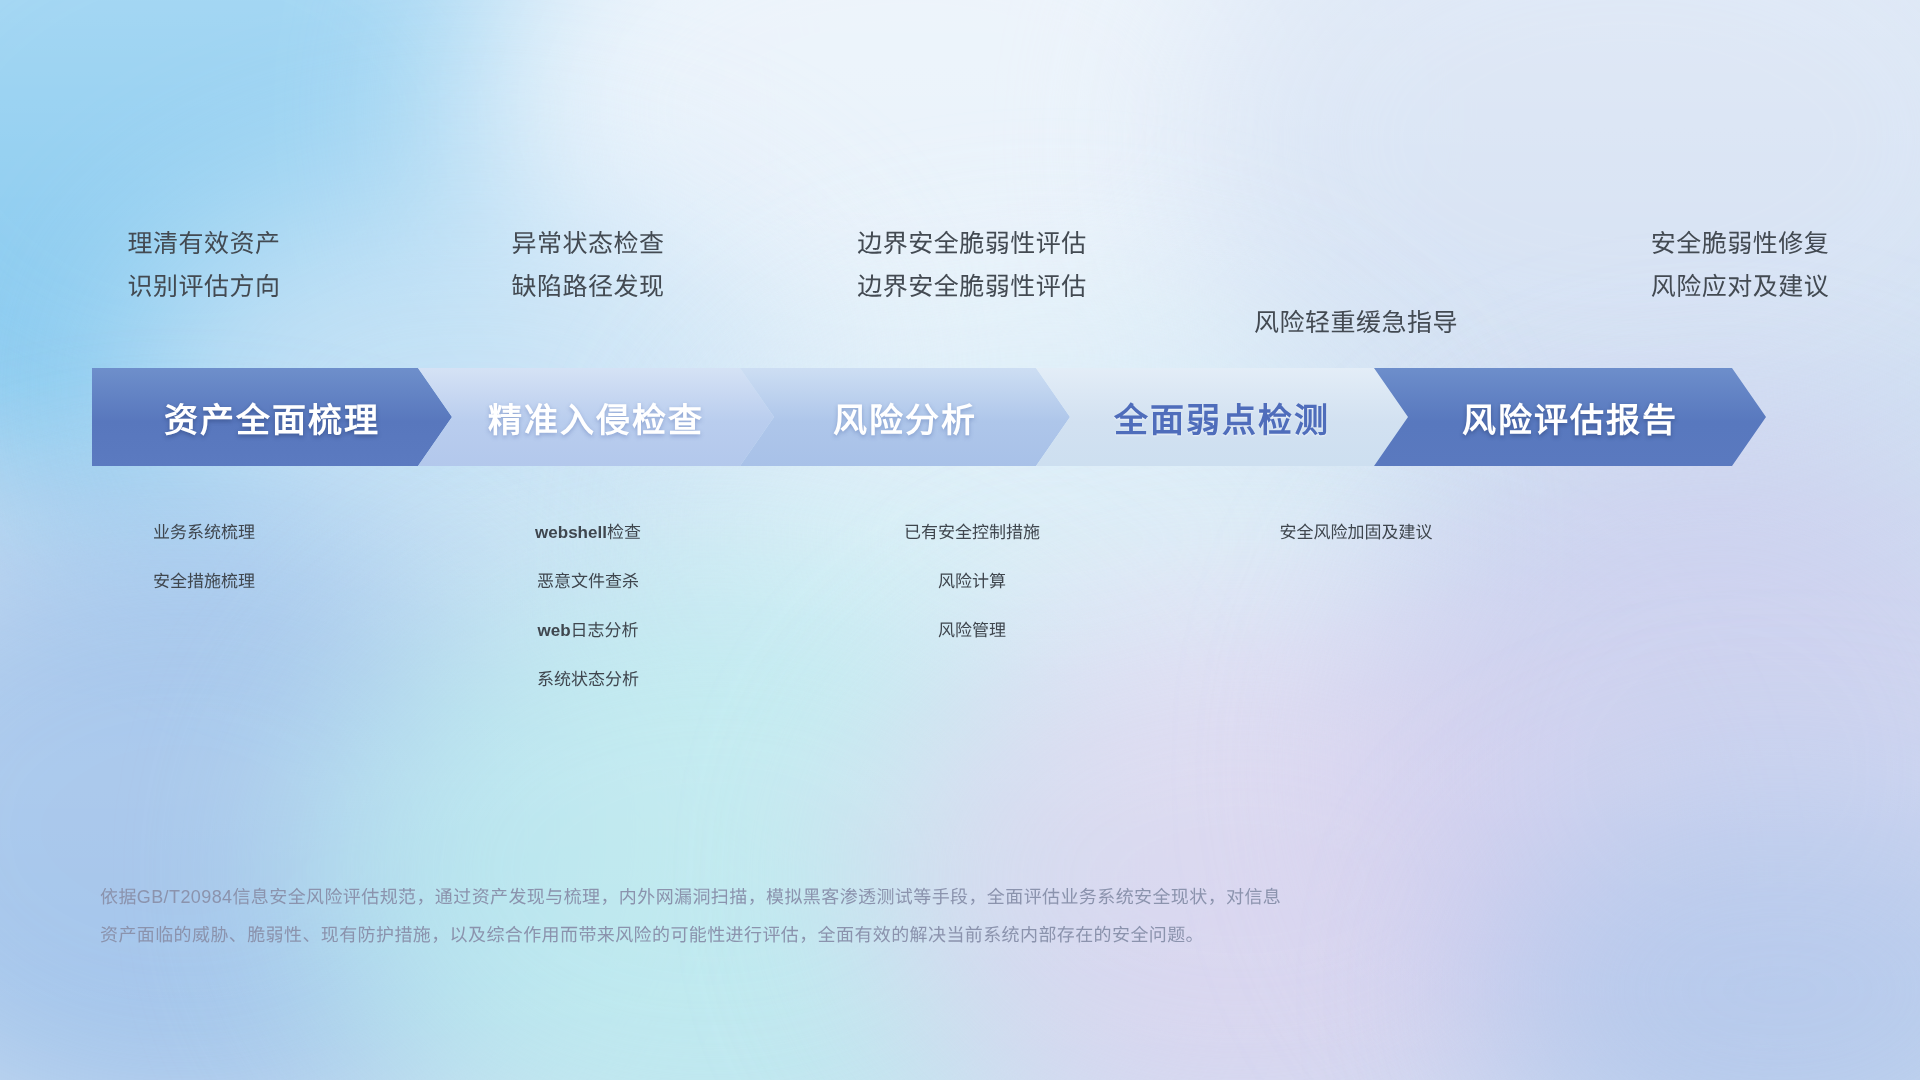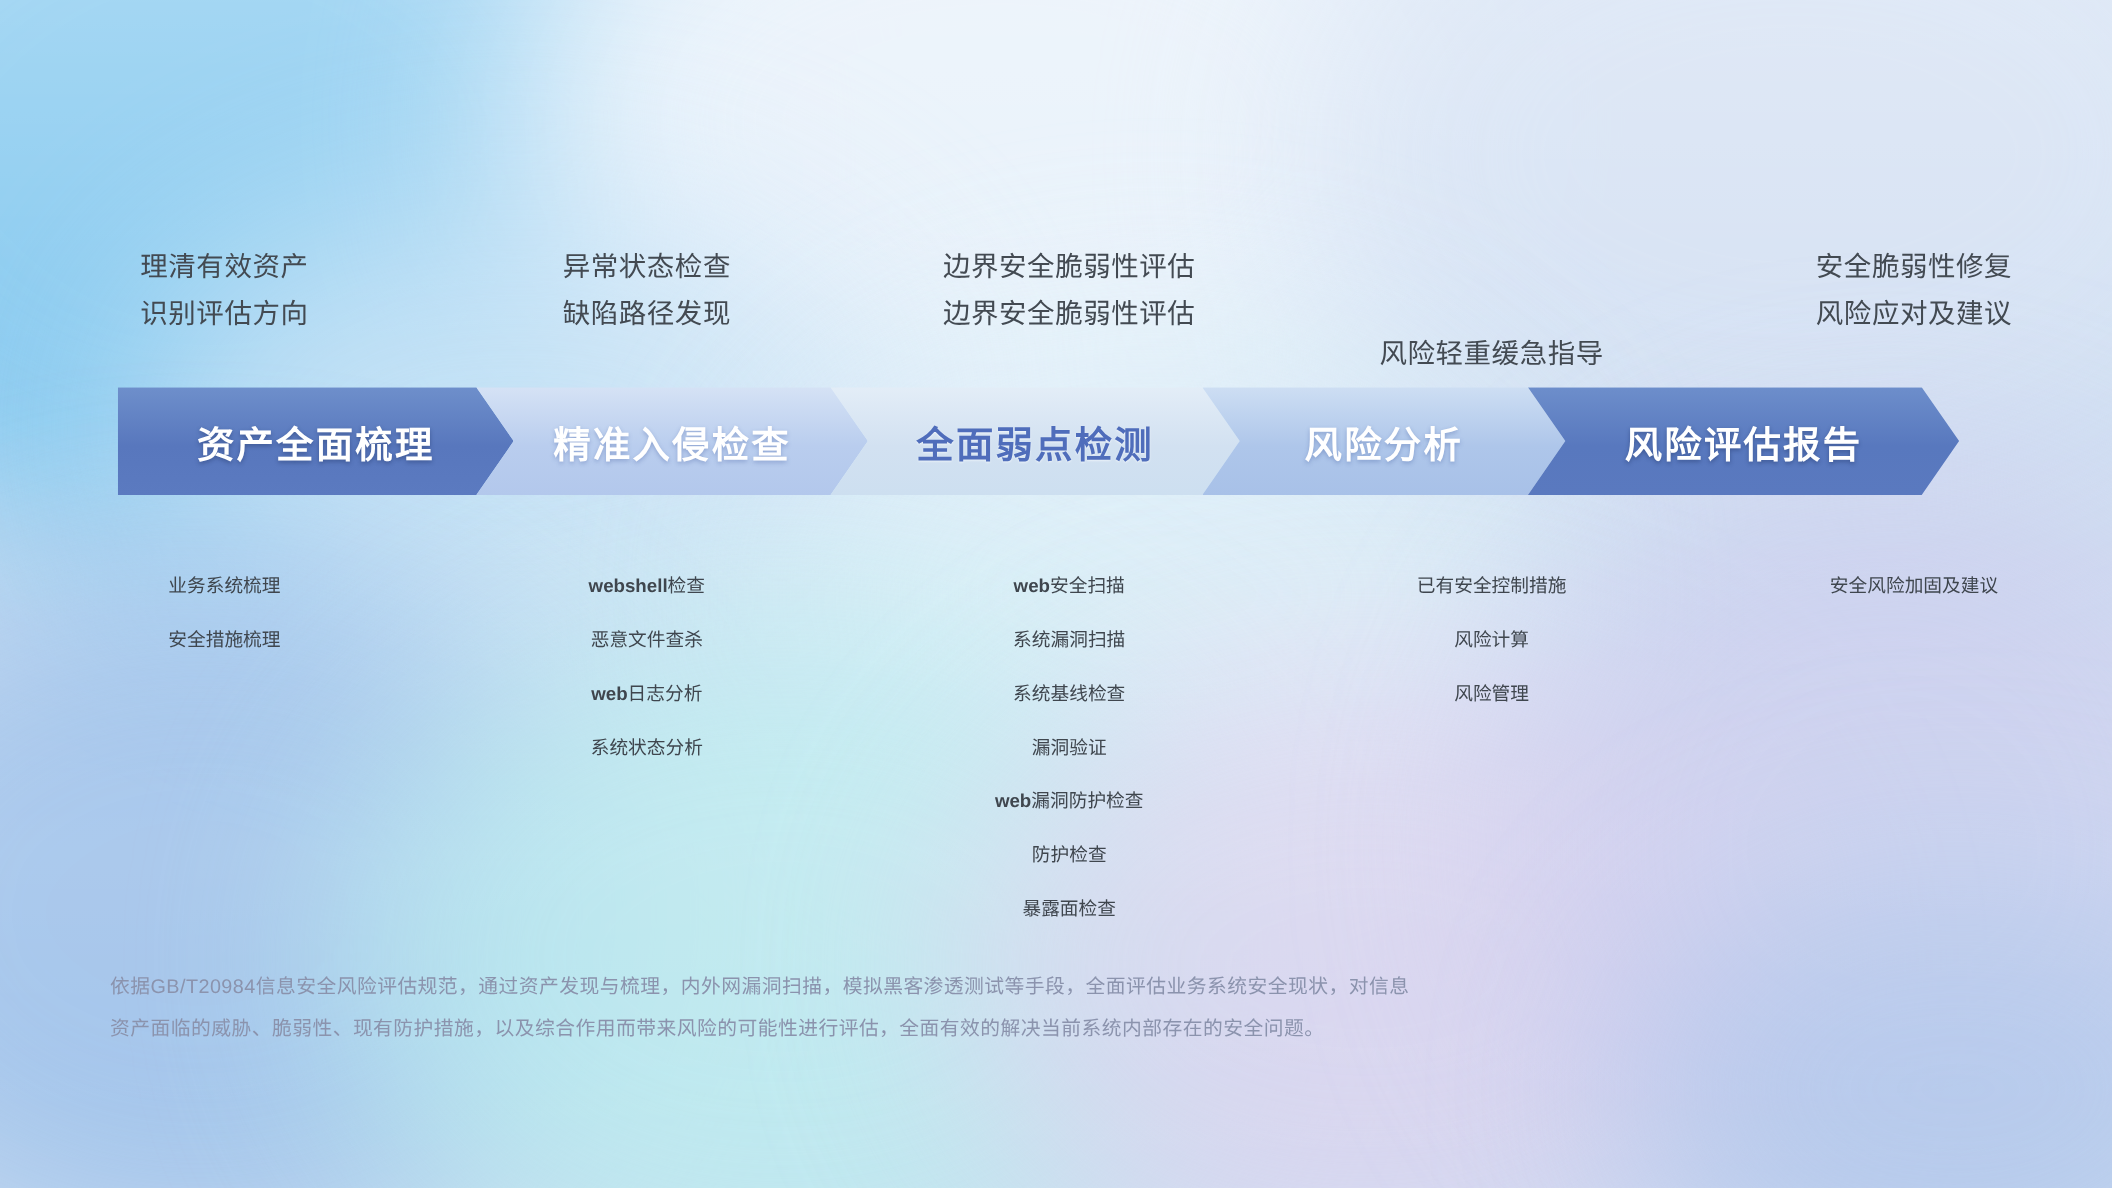--- a/index.html
+++ b/index.html
@@ -32,21 +32,21 @@
 
   .col-grid{position:absolute;left:0;width:1920px;display:grid;
             grid-template-columns:repeat(5,1fr);padding-left:12px;}
 
   
   #top-row{top:228px;height:110px;}
   .top-cell{display:flex;flex-direction:column;align-items:center;gap:12px;}
   .top-line{font-size:25px;color:#434a52;letter-spacing:.5px;line-height:1.25;white-space:nowrap;}
 
   
-  #band{position:absolute;left:92px;top:352px;width:1742px;height:98px;display:flex;margin-left:15px;}
+  #band{position:absolute;left:92px;top:368px;width:1742px;height:98px;display:flex;}
   .chev{
     position:relative;height:98px;display:flex;align-items:center;justify-content:center;
     margin-right:-34px;
     clip-path:polygon(0 0, calc(100% - 34px) 0, 100% 50%, calc(100% - 34px) 100%, 0 100%);
   }
   .chev.first{clip-path:polygon(0 0, calc(100% - 34px) 0, 100% 50%, calc(100% - 34px) 100%, 0 100%);}
   .chev.notch{clip-path:polygon(0 0, calc(100% - 34px) 0, 100% 50%, calc(100% - 34px) 100%, 0 100%, 34px 50%);}
   .chev-label{font-size:34px;font-weight:bold;letter-spacing:2px;white-space:nowrap;}
 
   .c1{flex:0 0 360px;background:linear-gradient(180deg,#6e8fcb 0%,#5877bd 55%,#5b7ac0 100%);}
@@ -121,26 +121,26 @@
   <div id="band">
 
     <div class="chev first c1">
       <span class="chev-label">资产全面梳理</span>
     </div>
 
     <div class="chev notch c2">
       <span class="chev-label">精准入侵检查</span>
     </div>
 
+    <div class="chev notch c4">
+      <span class="chev-label">风险分析</span>
+    </div>
+
     <div class="chev notch c3">
       <span class="chev-label">全面弱点检测</span>
-    </div>
-
-    <div class="chev notch c4">
-      <span class="chev-label">风险分析</span>
     </div>
 
     <div class="chev notch c5">
       <span class="chev-label">风险评估报告</span>
     </div>
 
   </div>
 
   <div class="col-grid" id="bottom-row">
 
@@ -161,43 +161,20 @@
         <span>恶意文件查杀</span>
       </div>
       <div class="bot-line">
         <b>web</b><span>日志分析</span>
       </div>
       <div class="bot-line">
         <span>系统状态分析</span>
       </div>
     </div>
 
-    <div class="bot-cell">
-      <div class="bot-line">
-        <b>web</b><span>安全扫描</span>
-      </div>
-      <div class="bot-line">
-        <span>系统漏洞扫描</span>
-      </div>
-      <div class="bot-line">
-        <span>系统基线检查</span>
-      </div>
-      <div class="bot-line">
-        <span>漏洞验证</span>
-      </div>
-      <div class="bot-line">
-        <b>web</b><span>漏洞防护检查</span>
-      </div>
-      <div class="bot-line">
-        <span>防护检查</span>
-      </div>
-      <div class="bot-line">
-        <span>暴露面检查</span>
-      </div>
-    </div>
 
     <div class="bot-cell">
       <div class="bot-line">
         <span>已有安全控制措施</span>
       </div>
       <div class="bot-line">
         <span>风险计算</span>
       </div>
       <div class="bot-line">
         <span>风险管理</span>

